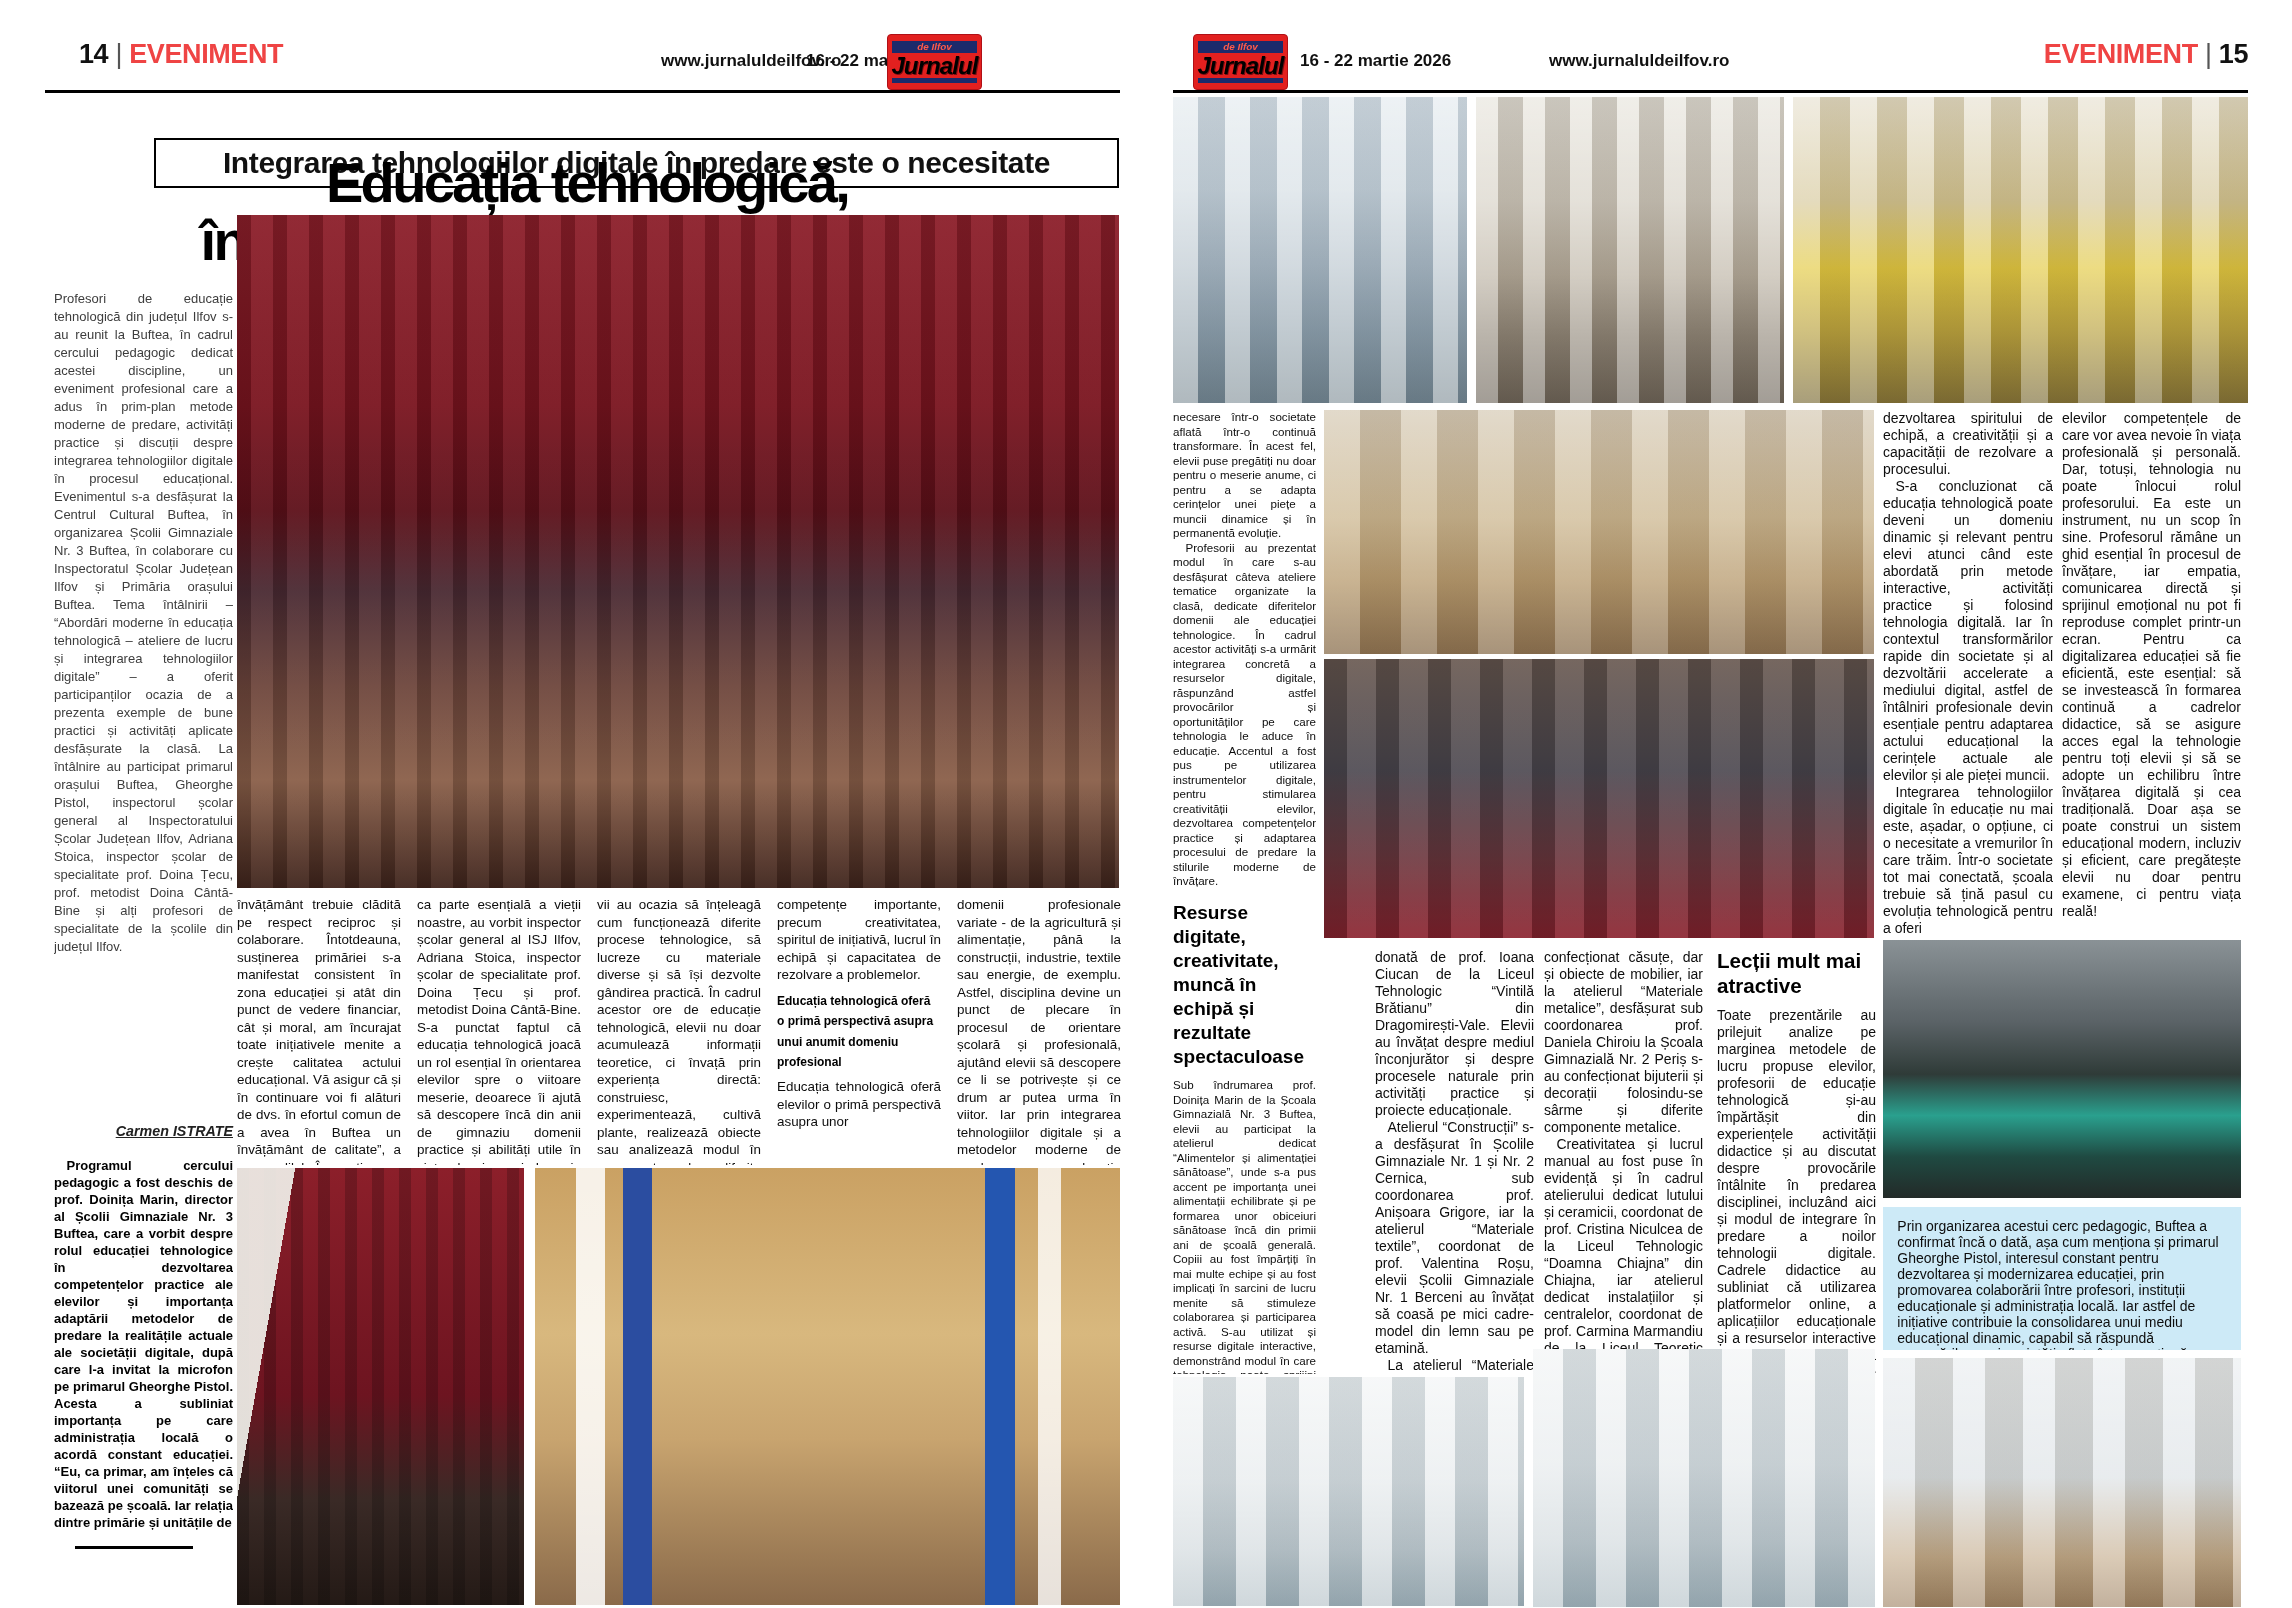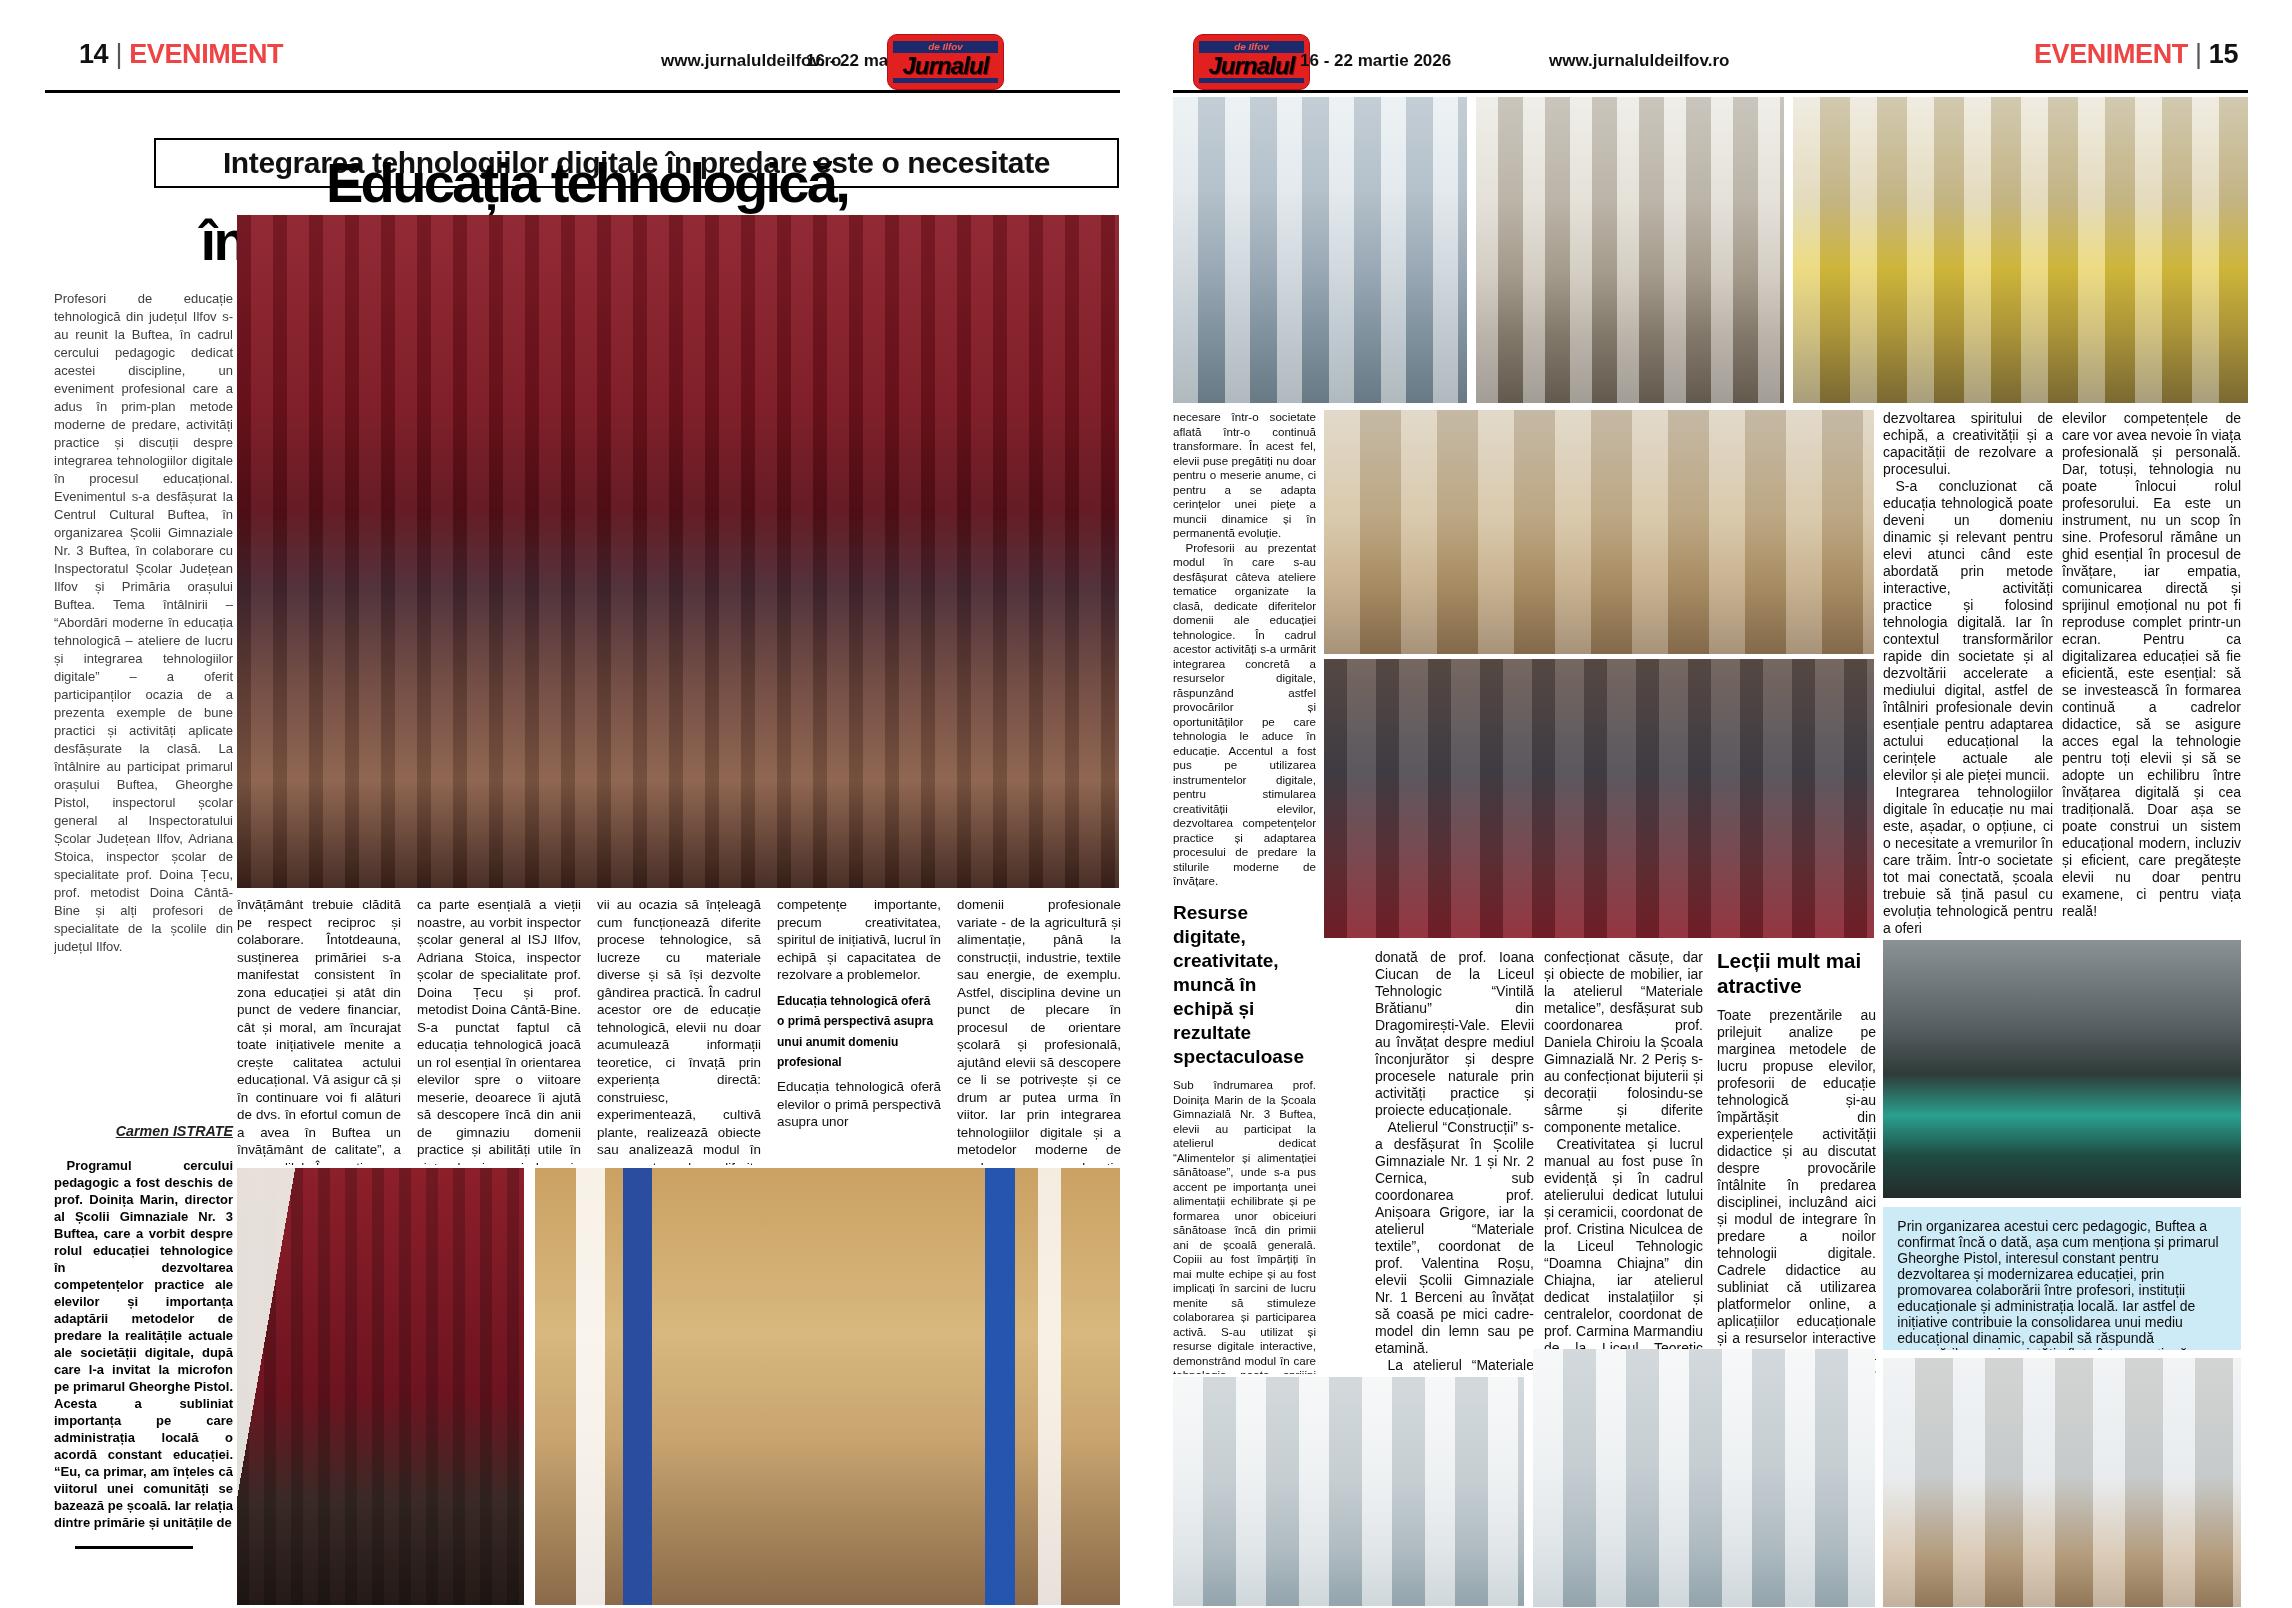--- a/index.html
+++ b/index.html
@@ -6,22 +6,22 @@
   #spread{position:relative;width:2293px;height:1608px;background:#fff;
     font-family:"Liberation Sans",sans-serif;color:#111;overflow:hidden;}
   .rule{position:absolute;height:2.7px;background:#000;}
   .minirule{position:absolute;height:2.7px;background:#000;}
   
   .hdr{position:absolute;font-weight:bold;font-size:27px;letter-spacing:-0.4px;white-space:nowrap;}
   .hdr .sep{font-weight:400;color:#555;padding:0 7.2px;}
   .red{color:#ef4444;}
   .hdr-small{position:absolute;font-weight:bold;font-size:17px;white-space:nowrap;}
   
-  .logo{position:absolute;width:117px;height:56px;background:#e2201f;border:1.8px solid #b01016;
-    border-radius:10px;display:flex;flex-direction:column;align-items:center;justify-content:center;box-sizing:border-box;}
+  .logo{position:absolute;width:95px;height:56px;background:#e2201f;border:1.8px solid #b01016;
+    border-radius:4px;display:flex;flex-direction:column;align-items:center;justify-content:center;box-sizing:border-box;}
   .logo .band{width:92%;background:#1c2a6b;color:#ff5a4a;font-size:9.9px;font-weight:bold;
     text-align:center;line-height:11.6px;font-style:italic;}
   .logo .main{color:#000000;font-style:italic;font-weight:bold;font-size:24px;line-height:25px;
     text-shadow:0.9px 0.9px 0 #7a0d10;letter-spacing:-0.9px;}
   .logo .foot{width:92%;height:5.4px;background:#1c2a6b;}
   
   .kicker{position:absolute;left:154px;top:102px;width:965px;height:50px;border:2.7px solid #000;
     box-sizing:border-box;display:flex;align-items:center;justify-content:center;
     font-size:30px;font-weight:bold;letter-spacing:-0.4px;margin-top:36px;}
   .headline{position:absolute;left:54px;top:154px;width:1066px;text-align:center;
@@ -103,21 +103,21 @@
   </div>
   <div class="rule" style="left:45px;top:90px;width:1075px;"></div>
 
   <div class="logo" style="left:1193px;top:34px;">
     <div class="band">de Ilfov</div>
     <div class="main">Jurnalul</div>
     <div class="foot"></div>
   </div>
   <div class="hdr-small" style="left:1300px;top:51px;">16 - 22 martie 2026</div>
   <div class="hdr-small" style="left:1549px;top:51px;">www.jurnaluldeilfov.ro</div>
-  <div class="hdr" style="left:2024px;top:39px;width:224px;text-align:center;">
+  <div class="hdr" style="left:2024px;top:39px;width:224px;text-align:right;">
     <span class="red">EVENIMENT</span><span class="sep">|</span><span>15</span>
   </div>
   <div class="rule" style="left:1173px;top:90px;width:1075px;"></div>
 
   <div class="kicker">
     <span>Integrarea tehnologiilor digitale în predare este o necesitate</span>
   </div>
   <div class="headline">
     <div>Educația tehnologică,</div>
     <div>într-o abordare modernă, în Ilfov</div>

